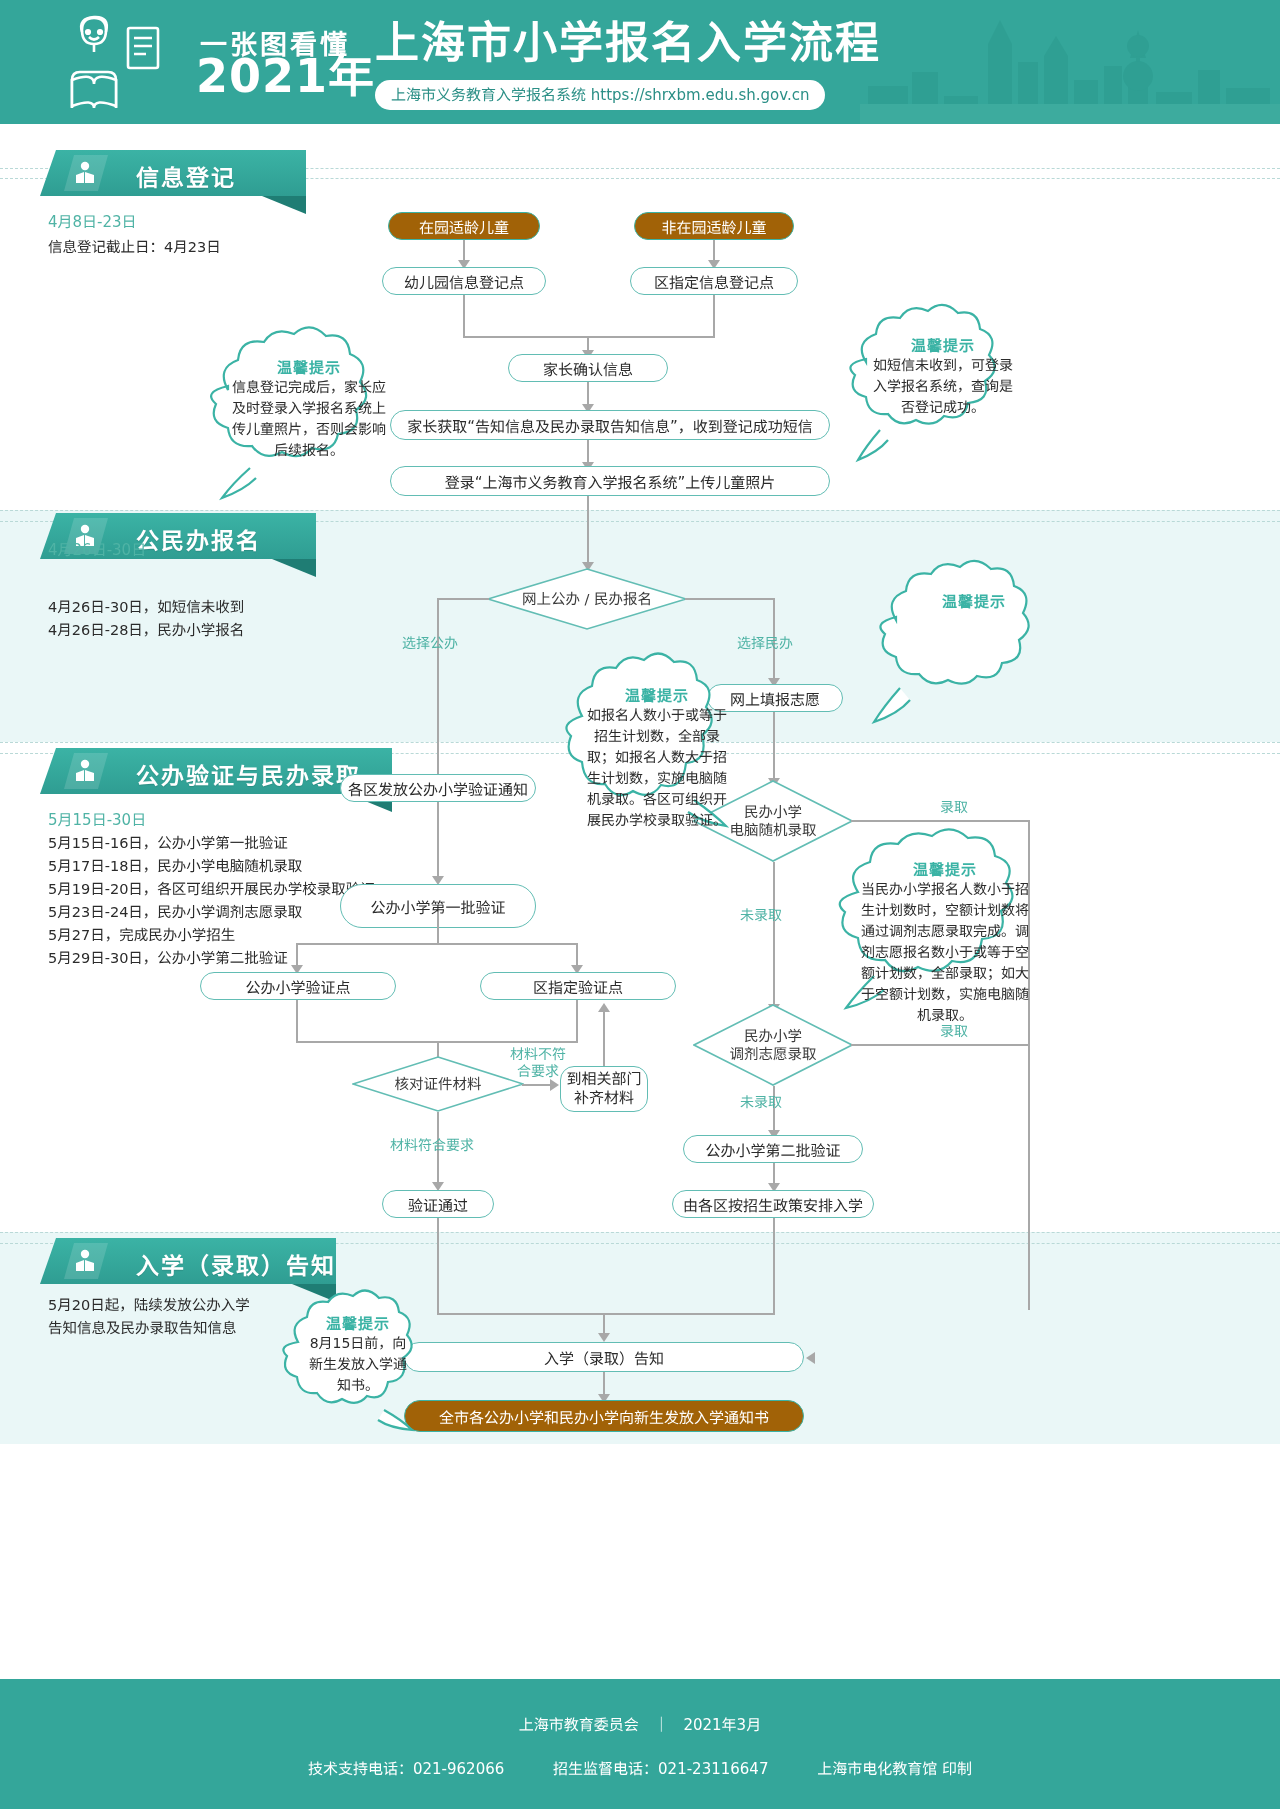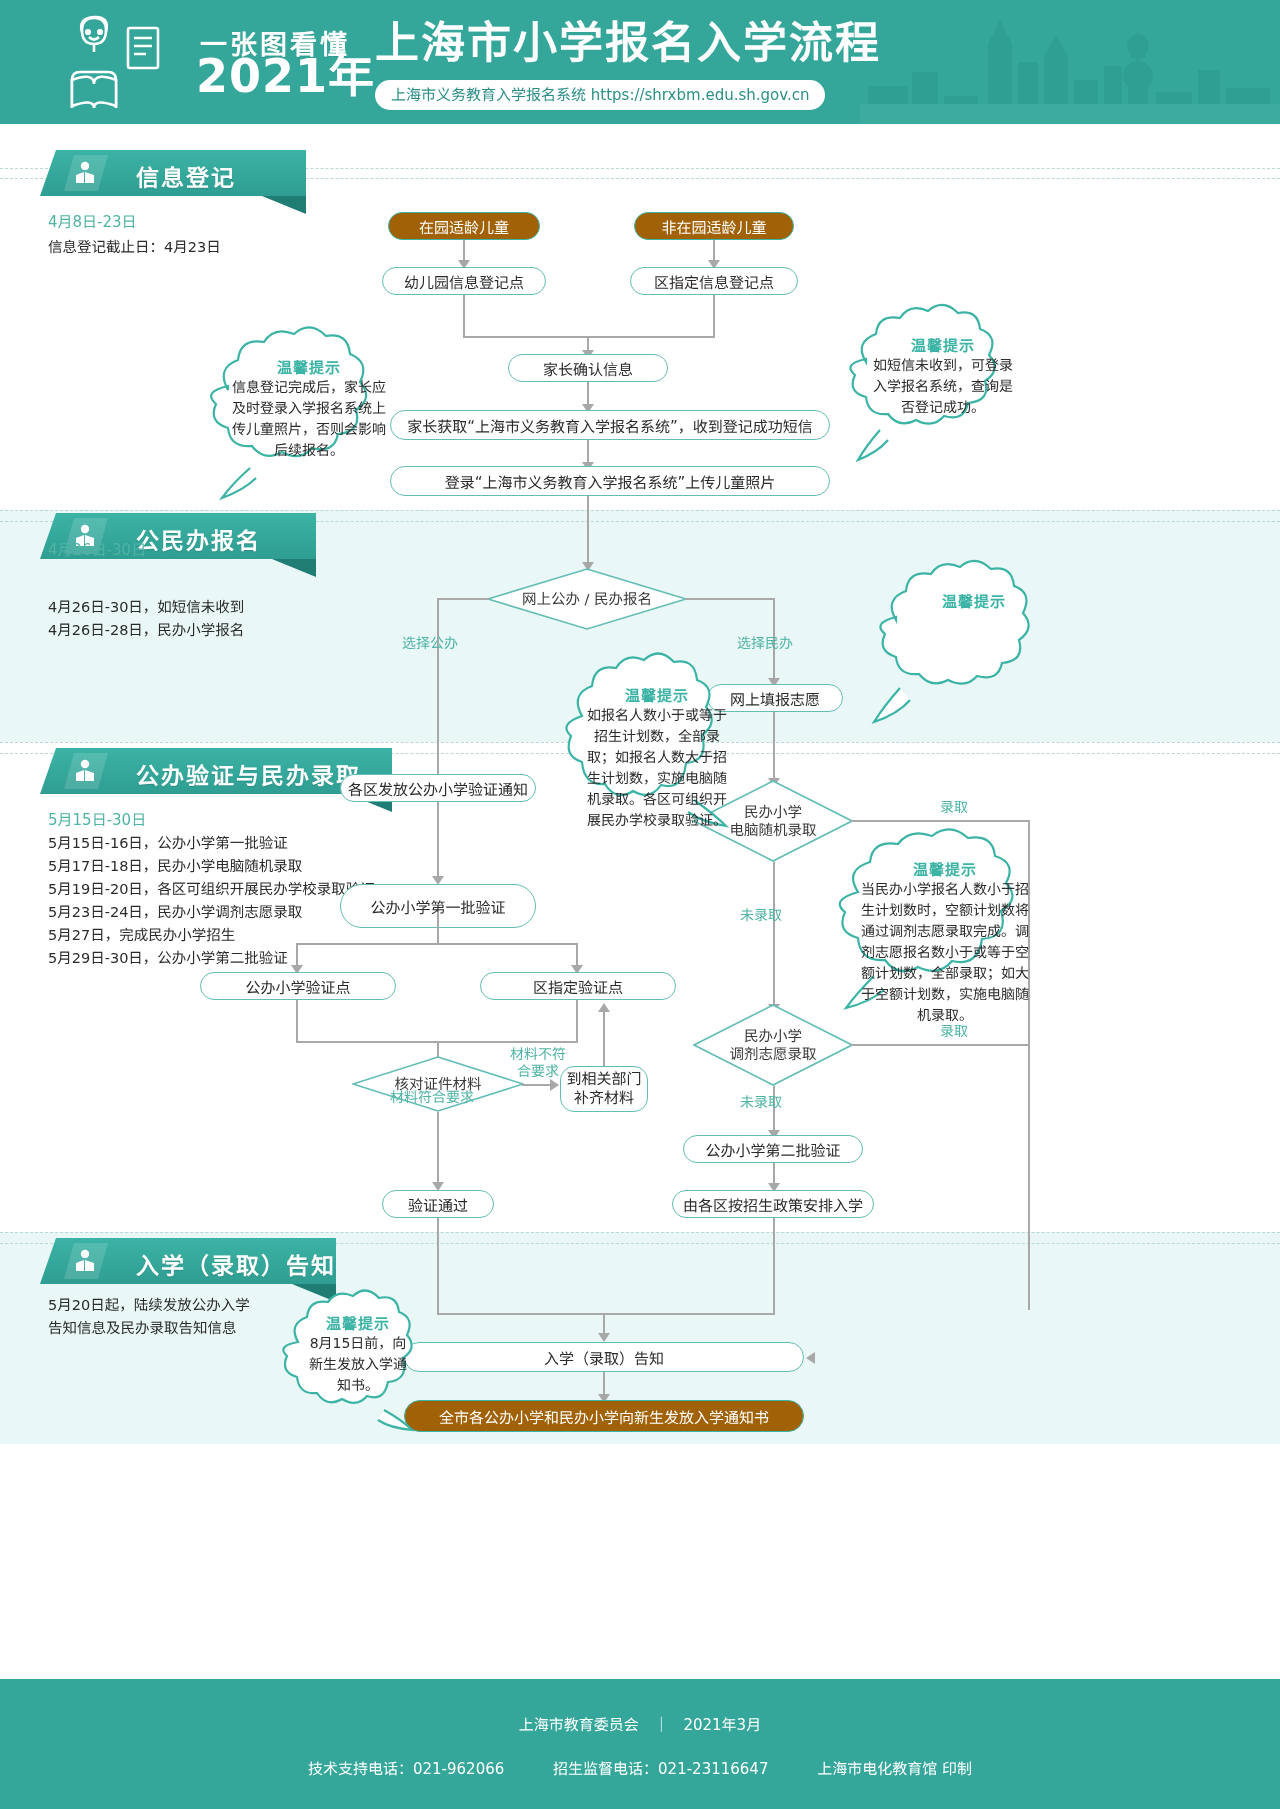--- a/index.html
+++ b/index.html
@@ -274,21 +274,21 @@
   <div class="ln v" style="left:713px;top:295px;height:42px"></div>
   <div class="ln h" style="left:463px;top:336px;width:252px"></div>
   <div class="ln v" style="left:587px;top:336px;height:16px"></div>
   <div class="arw down" style="left:582px;top:350px"></div>
 
   <div class="node" style="left:508px;top:354px;width:160px;height:28px">家长确认信息</div>
 
   <div class="ln v" style="left:587px;top:382px;height:24px"></div>
   <div class="arw down" style="left:582px;top:404px"></div>
 
-  <div class="node" style="left:390px;top:410px;width:440px;height:30px">家长获取“上海市义务教育入学报名系统”，收到登记成功短信</div>
+  <div class="node" style="left:390px;top:410px;width:440px;height:30px">家长获取“告知信息及民办录取告知信息”，收到登记成功短信</div>
 
   <div class="ln v" style="left:587px;top:440px;height:24px"></div>
   <div class="arw down" style="left:582px;top:462px"></div>
 
   <div class="node" style="left:390px;top:466px;width:440px;height:30px">登录“上海市义务教育入学报名系统”上传儿童照片</div>
 
   <div class="cloud" style="left:188px;top:318px;width:210px;height:190px">
     <svg width="210" height="190" viewBox="0 0 210 190">
       <path d="M40 72 q-12 -22 10 -30 q2 -22 26 -18 q10 -16 30 -8 q16 -14 32 2 q22 -4 24 18 q20 8 10 28 q14 16 -4 28 q6 22 -18 24 q-4 20 -26 14 q-12 14 -30 4 q-18 10 -30 -6 q-22 2 -24 -18 q-20 -6 -12 -24 q-14 -12 12 -18 Z" fill="#ffffff" stroke="#3bb3a5" stroke-width="2.2"></path>
       <path d="M62 150 q-18 16 -28 30 q22 -8 34 -20" fill="#ffffff" stroke="#3bb3a5" stroke-width="2.2"></path>
@@ -424,21 +424,21 @@
   </div>
 
   <div class="node rect" style="left:560px;top:1066px;width:88px;height:46px;white-space:pre-line;line-height:19px">到相关部门
 补齐材料</div>
 
   <div class="ln v" style="left:603px;top:1012px;height:54px"></div>
   <div class="arw up" style="left:598px;top:1003px"></div>
 
   <div class="ln v" style="left:437px;top:1112px;height:72px"></div>
   <div class="arw down" style="left:432px;top:1182px"></div>
-  <div class="edge-label" style="left:390px;top:1088px">材料符合要求</div>
+  <div class="edge-label" style="left:390px;top:1136px">材料符合要求</div>
 
   <div class="node" style="left:382px;top:1190px;width:112px;height:28px">验证通过</div>
 
   <div class="ln v" style="left:773px;top:712px;height:68px"></div>
   <div class="arw down" style="left:768px;top:778px"></div>
 
   <div class="diamond" style="left:693px;top:780px;width:160px;height:82px">
     <svg width="160" height="82" viewBox="0 0 160 82">
         <path d="M80 1 L159 41 L80 81 L1 41 Z" fill="#ffffff" stroke="#62bdb4" stroke-width="1.6"></path>
       </svg>

